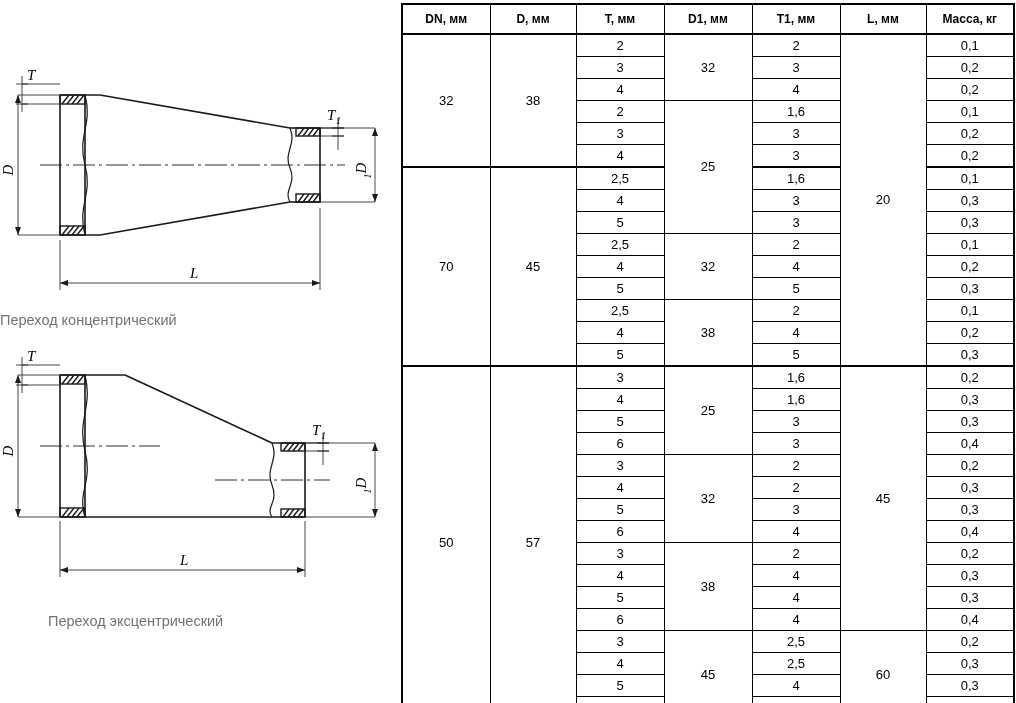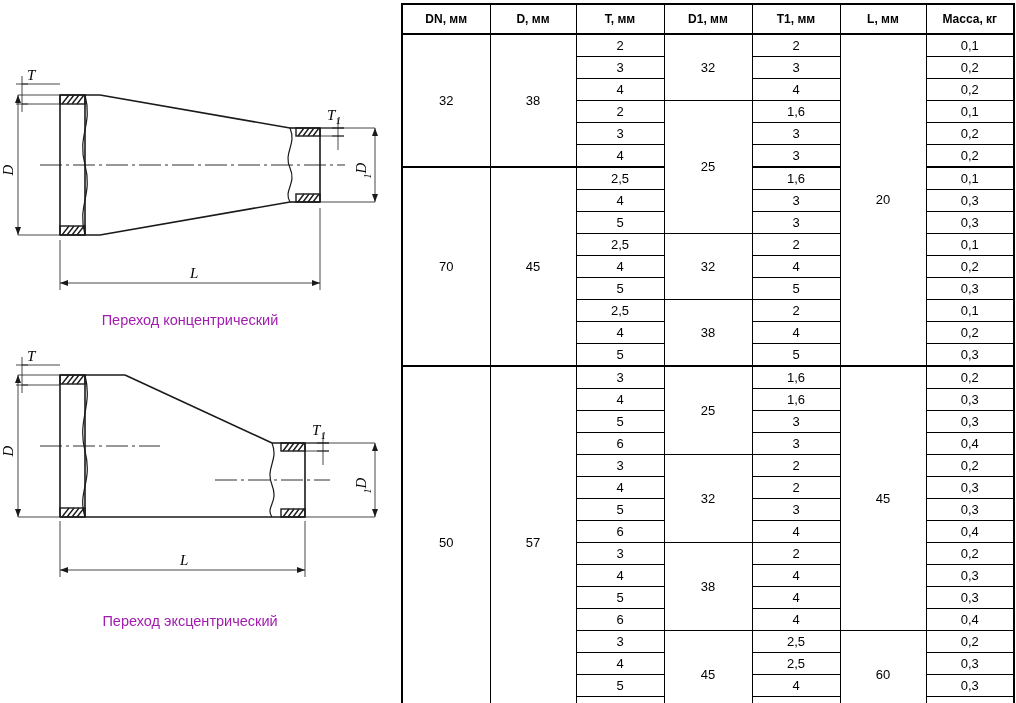--- a/index.html
+++ b/index.html
@@ -32,26 +32,26 @@
   .figure {
     position: absolute;
     left: 0;
     width: 400px;
   }
   .figure.concentric { top: 40px; height: 300px; }
   .figure.eccentric  { top: 345px; height: 300px; }
   .figure-caption {
     position: absolute;
     width: 380px;
-    text-align: center;
+    text-align: left;
     font-size: 14.5px;
-    color: #a21caf;
+    color: #737373;
   }
   .figure.concentric .figure-caption { top: 272px; }
-  .figure.eccentric  .figure-caption { top: 268px; }
+  .figure.eccentric  .figure-caption { top: 268px; padding-left: 48px; }
 
   
   .table-wrap {
     position: absolute;
     left: 401px;
     top: 3px;
     width: 612px;
     height: 694px;
   }
   table.spec {

